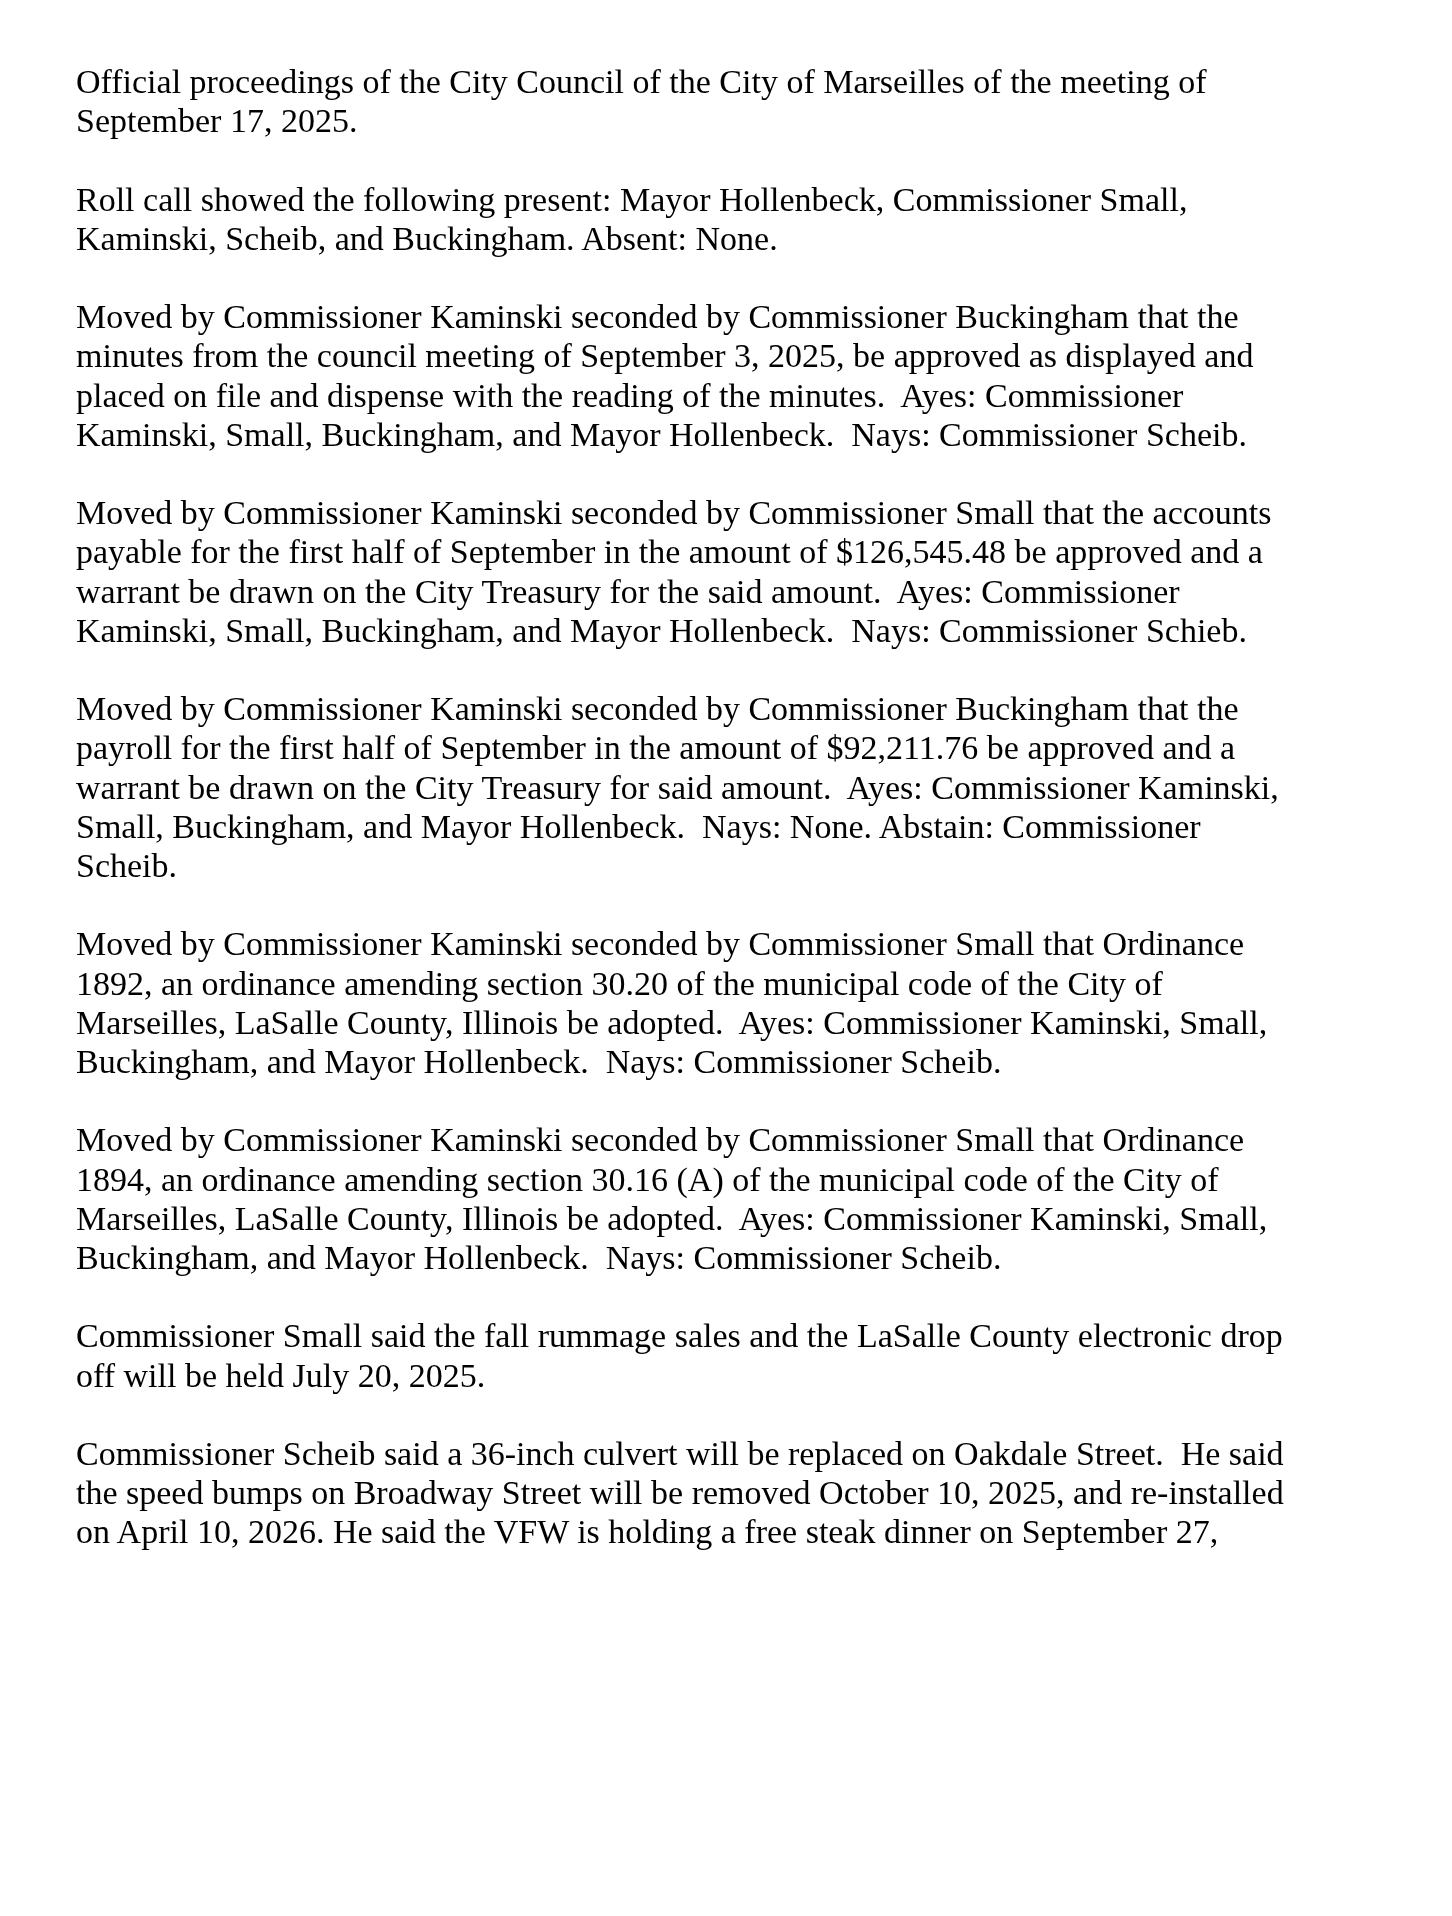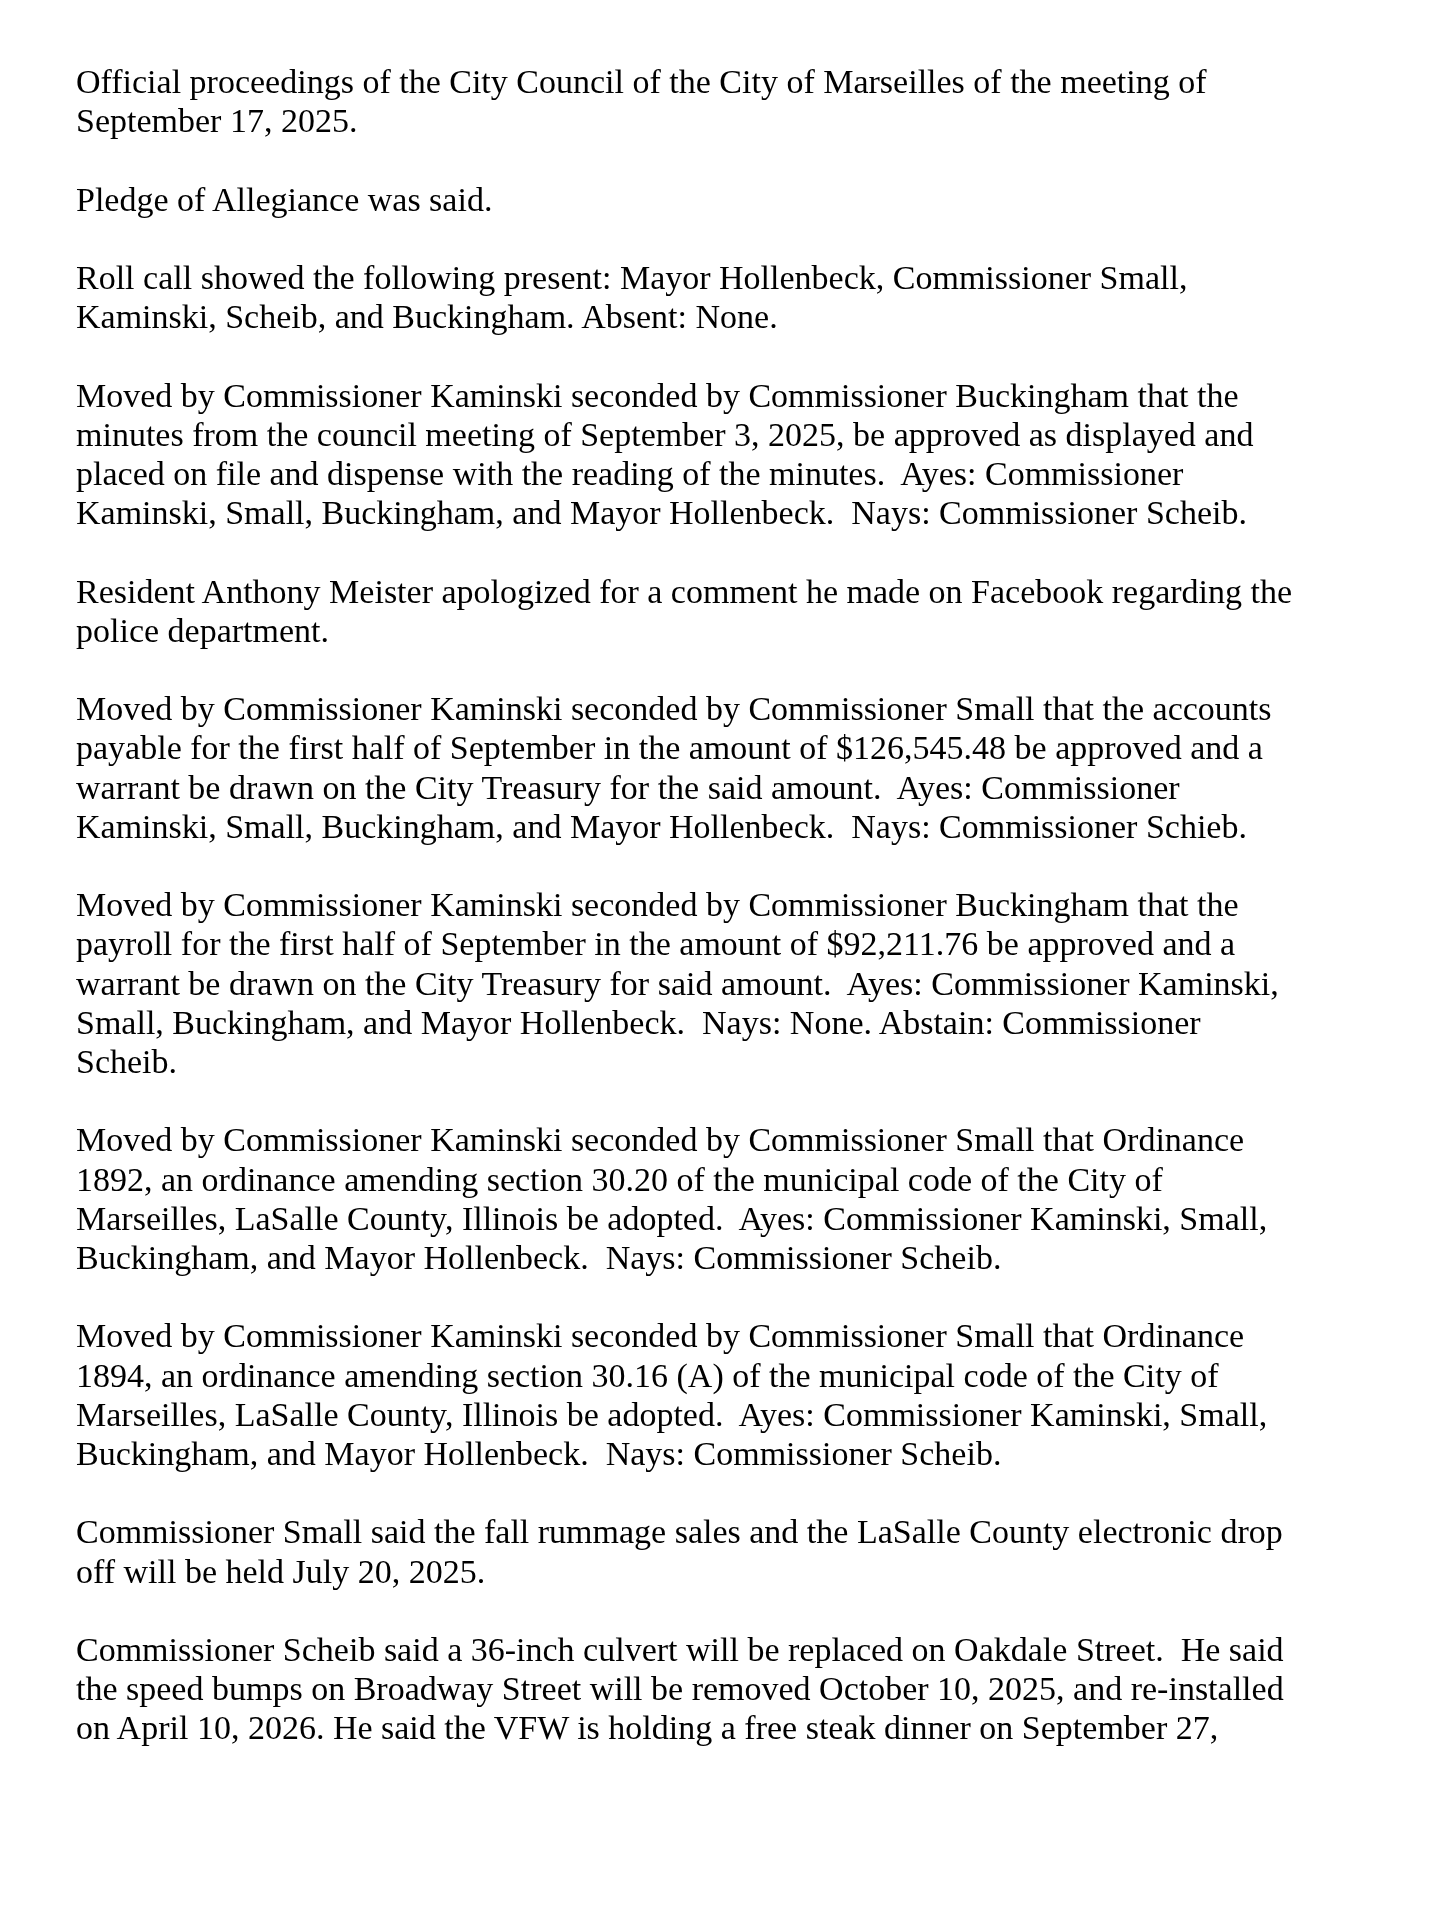--- a/index.html
+++ b/index.html
@@ -30,29 +30,26 @@
     white-space: pre-wrap;
     word-spacing: normal;
   }
 </style>
 </head>
 <body>
 
 <div class="page">
   <p class="para">Official proceedings of the City Council of the City of Marseilles of the meeting of
 September 17, 2025.</p>
-  <p class="para">Pledge of Allegiance was said.</p>
   <p class="para">Roll call showed the following present: Mayor Hollenbeck, Commissioner Small,
 Kaminski, Scheib, and Buckingham. Absent: None.</p>
   <p class="para">Moved by Commissioner Kaminski seconded by Commissioner Buckingham that the
 minutes from the council meeting of September 3, 2025, be approved as displayed and
 placed on file and dispense with the reading of the minutes.  Ayes: Commissioner
 Kaminski, Small, Buckingham, and Mayor Hollenbeck.  Nays: Commissioner Scheib.</p>
-  <p class="para">Resident Anthony Meister apologized for a comment he made on Facebook regarding the
-police department.</p>
   <p class="para">Moved by Commissioner Kaminski seconded by Commissioner Small that the accounts
 payable for the first half of September in the amount of $126,545.48 be approved and a
 warrant be drawn on the City Treasury for the said amount.  Ayes: Commissioner
 Kaminski, Small, Buckingham, and Mayor Hollenbeck.  Nays: Commissioner Schieb.</p>
   <p class="para">Moved by Commissioner Kaminski seconded by Commissioner Buckingham that the
 payroll for the first half of September in the amount of $92,211.76 be approved and a
 warrant be drawn on the City Treasury for said amount.  Ayes: Commissioner Kaminski,
 Small, Buckingham, and Mayor Hollenbeck.  Nays: None. Abstain: Commissioner
 Scheib.</p>
   <p class="para">Moved by Commissioner Kaminski seconded by Commissioner Small that Ordinance

